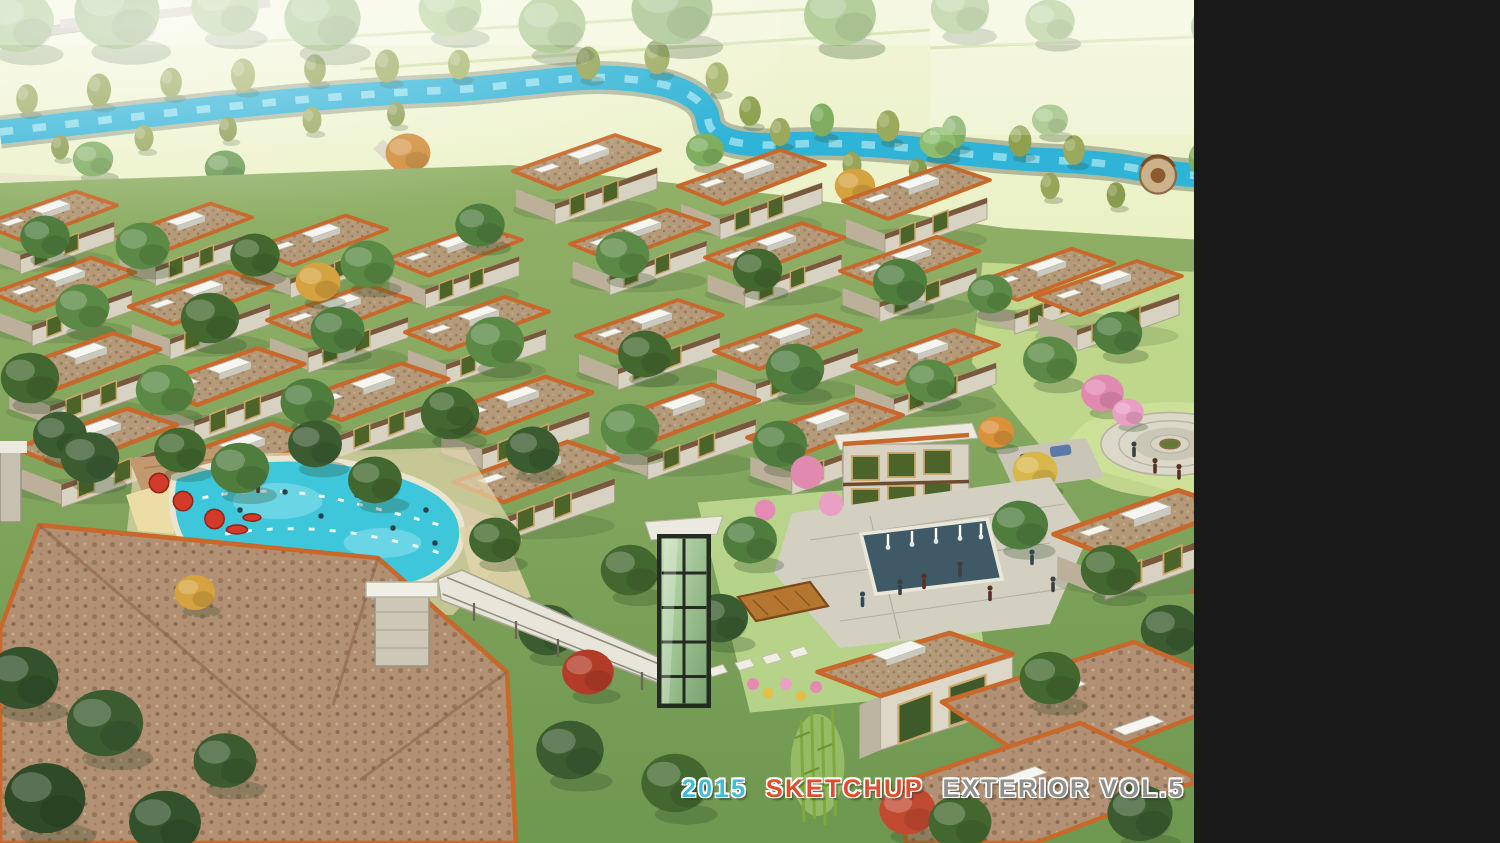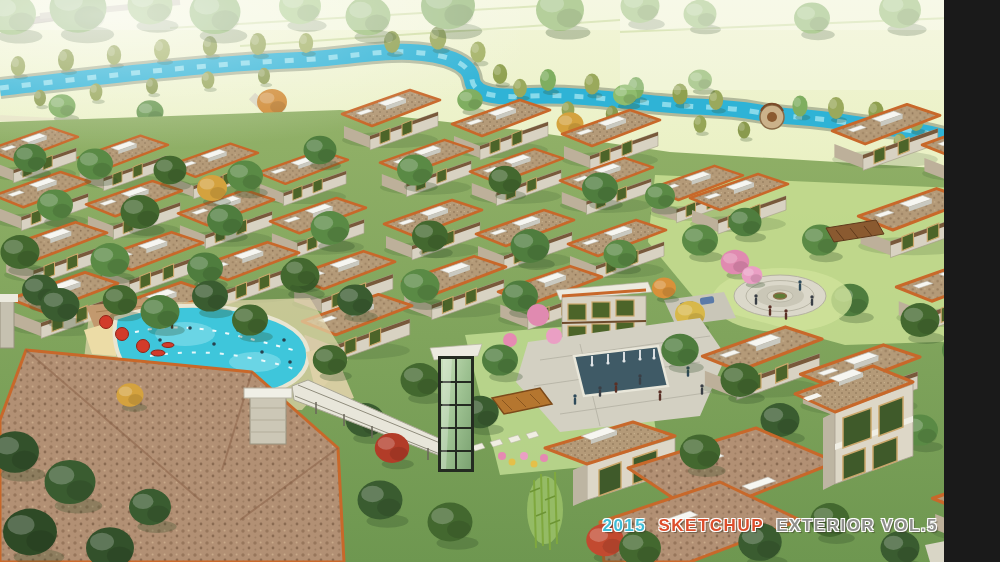--- a/index.html
+++ b/index.html
@@ -1,16 +1,16 @@
 <!DOCTYPE html>
 <html><head>
 <meta charset="utf-8">
 <style>
   html,body{margin:0;padding:0;background:#1a1a1a;}
-  .stage{position:relative;width:944px;height:562px;overflow:hidden;
+  .stage{position:relative;width:796px;height:562px;overflow:hidden;
          font-family:"Liberation Sans",sans-serif;background:#e7f0c4;}
   .stage svg{position:absolute;left:0;top:0;}
   .watermark{position:absolute;right:6px;bottom:26px;text-align:right;line-height:1.15;
              user-select:none;pointer-events:none;}
   .wm-title{font-size:17px;font-weight:bold;letter-spacing:1.5px;white-space:nowrap;}
   .wm-title span{text-shadow:-1px -1px 0 #fff,1px -1px 0 #fff,-1px 1px 0 #fff,
                  1px 1px 0 #fff,2px 2px 1px rgba(60,55,40,.55);}
   .wm-year{color:#3fbdd6;}
   .wm-brand{color:#dd4e2c;margin:0 6px 0 6px;}
   .wm-rest{color:#8f8f8c;}

